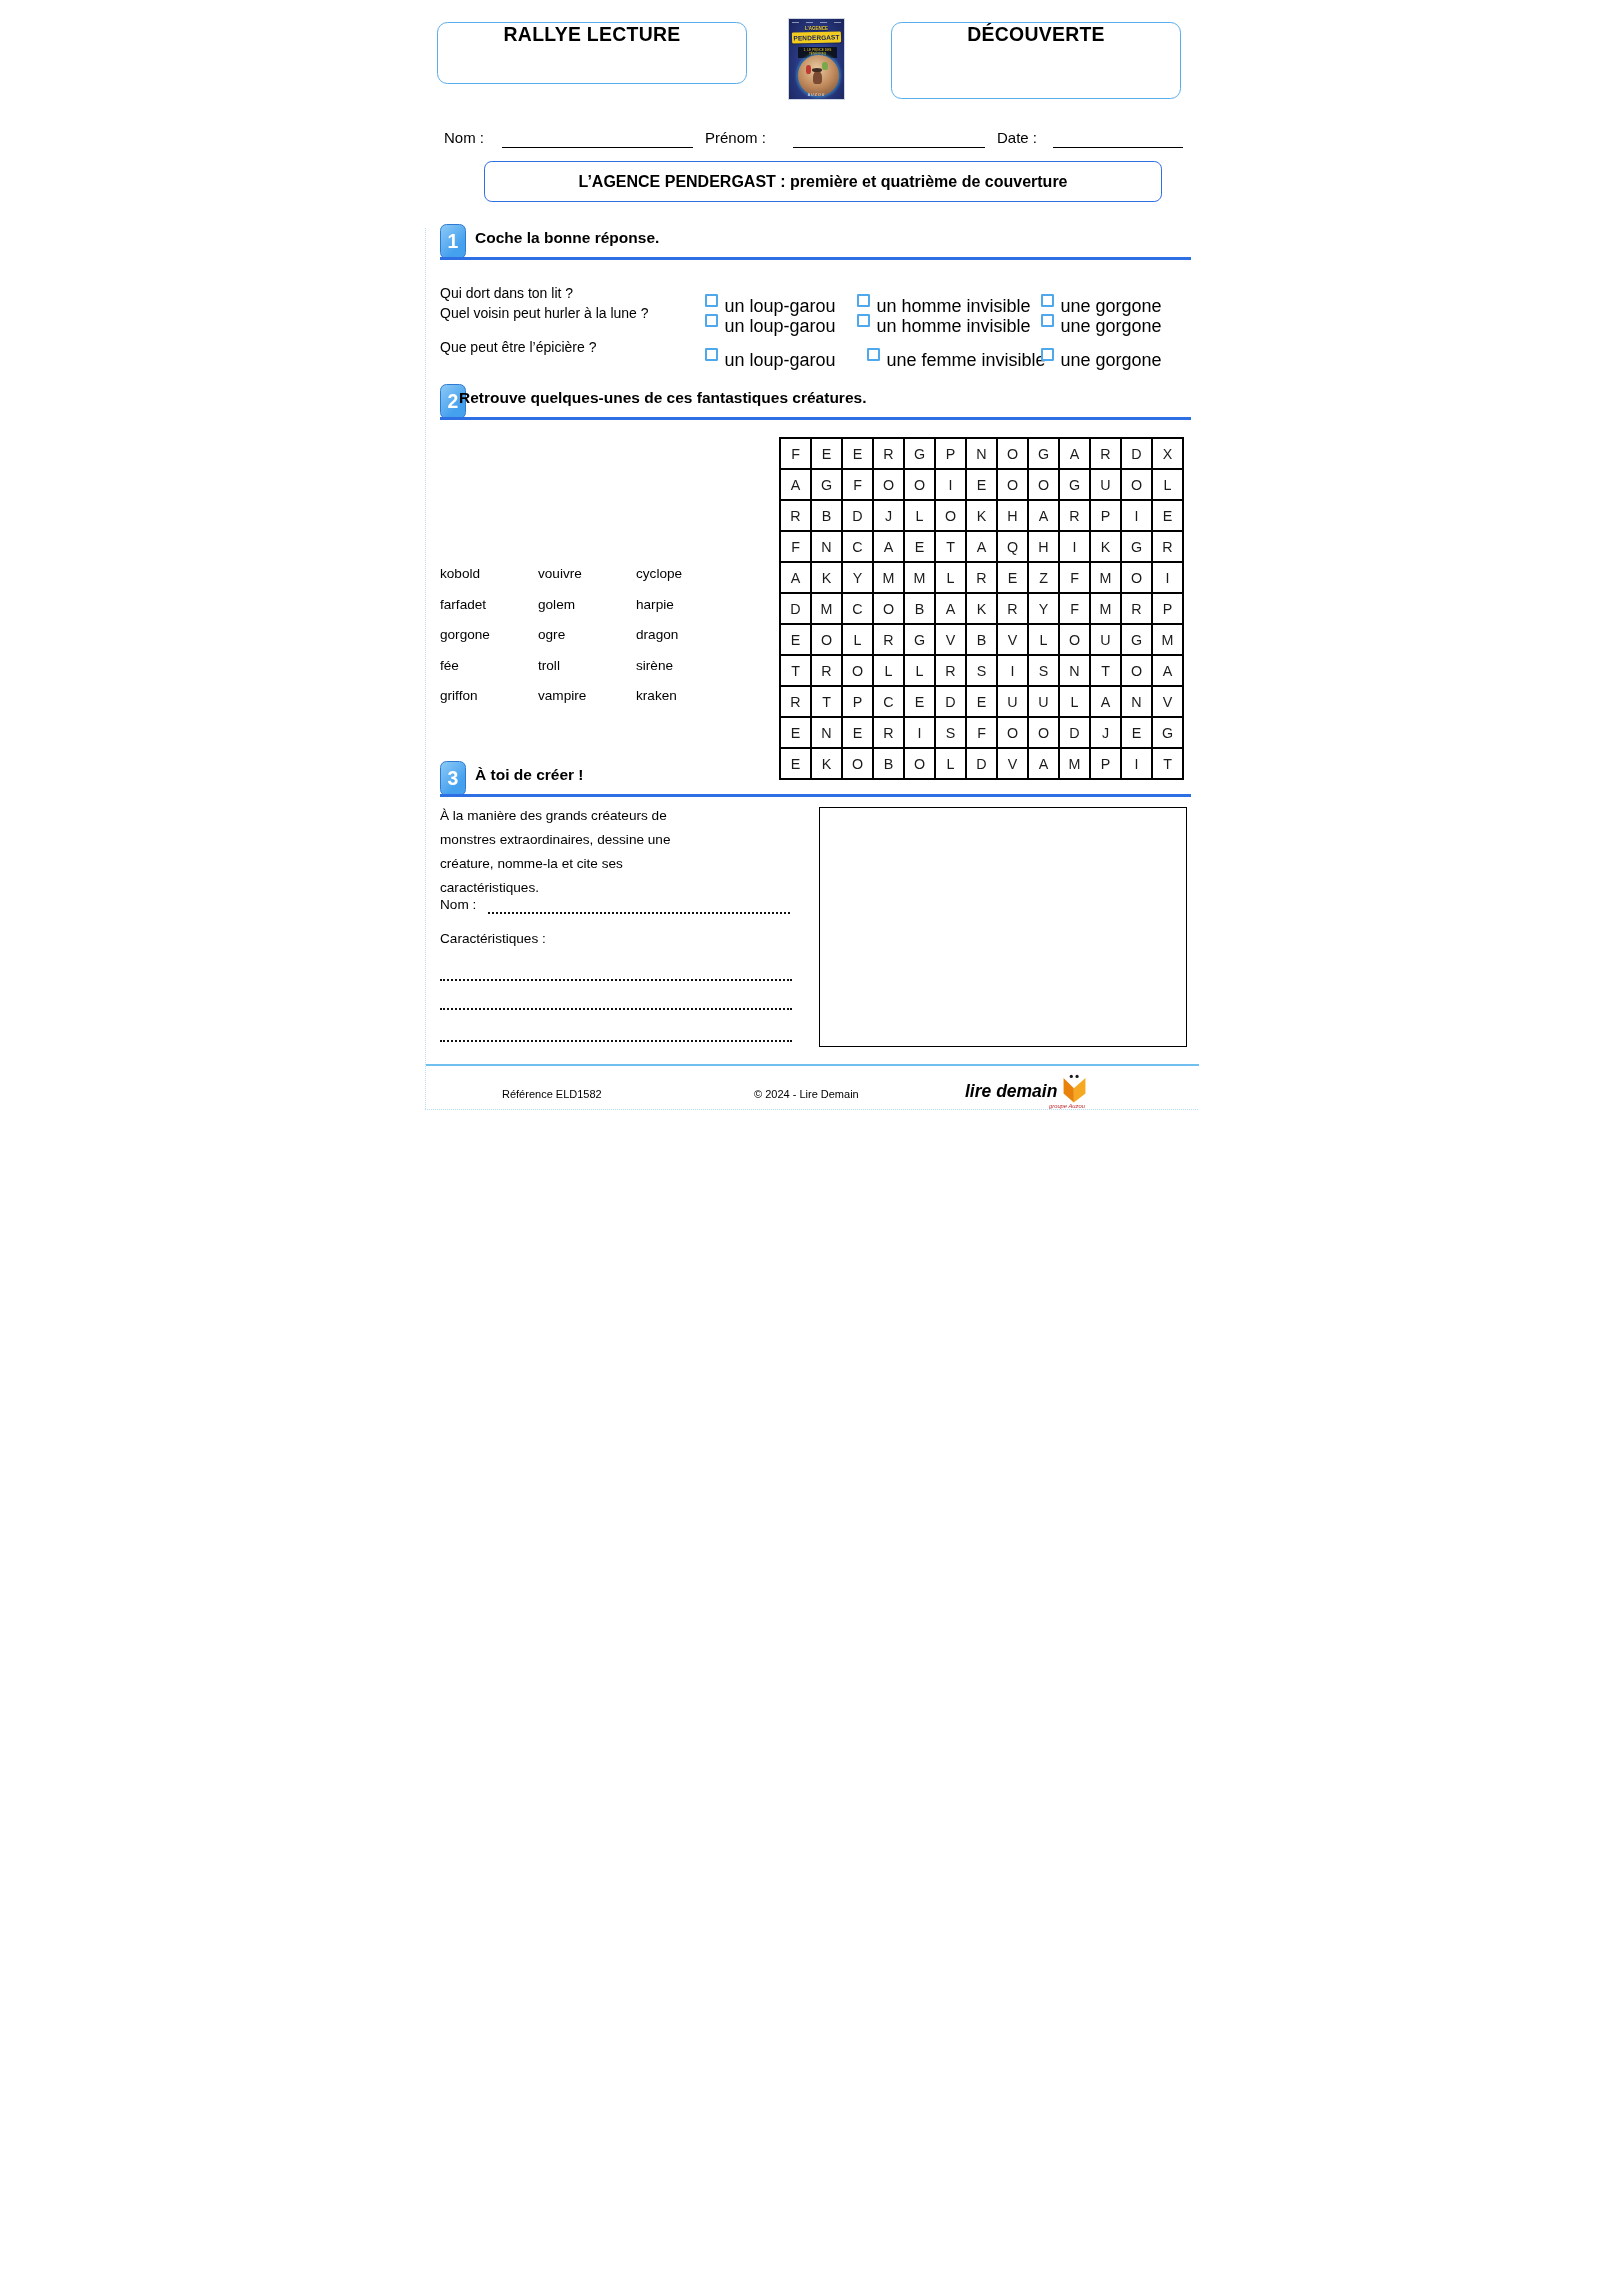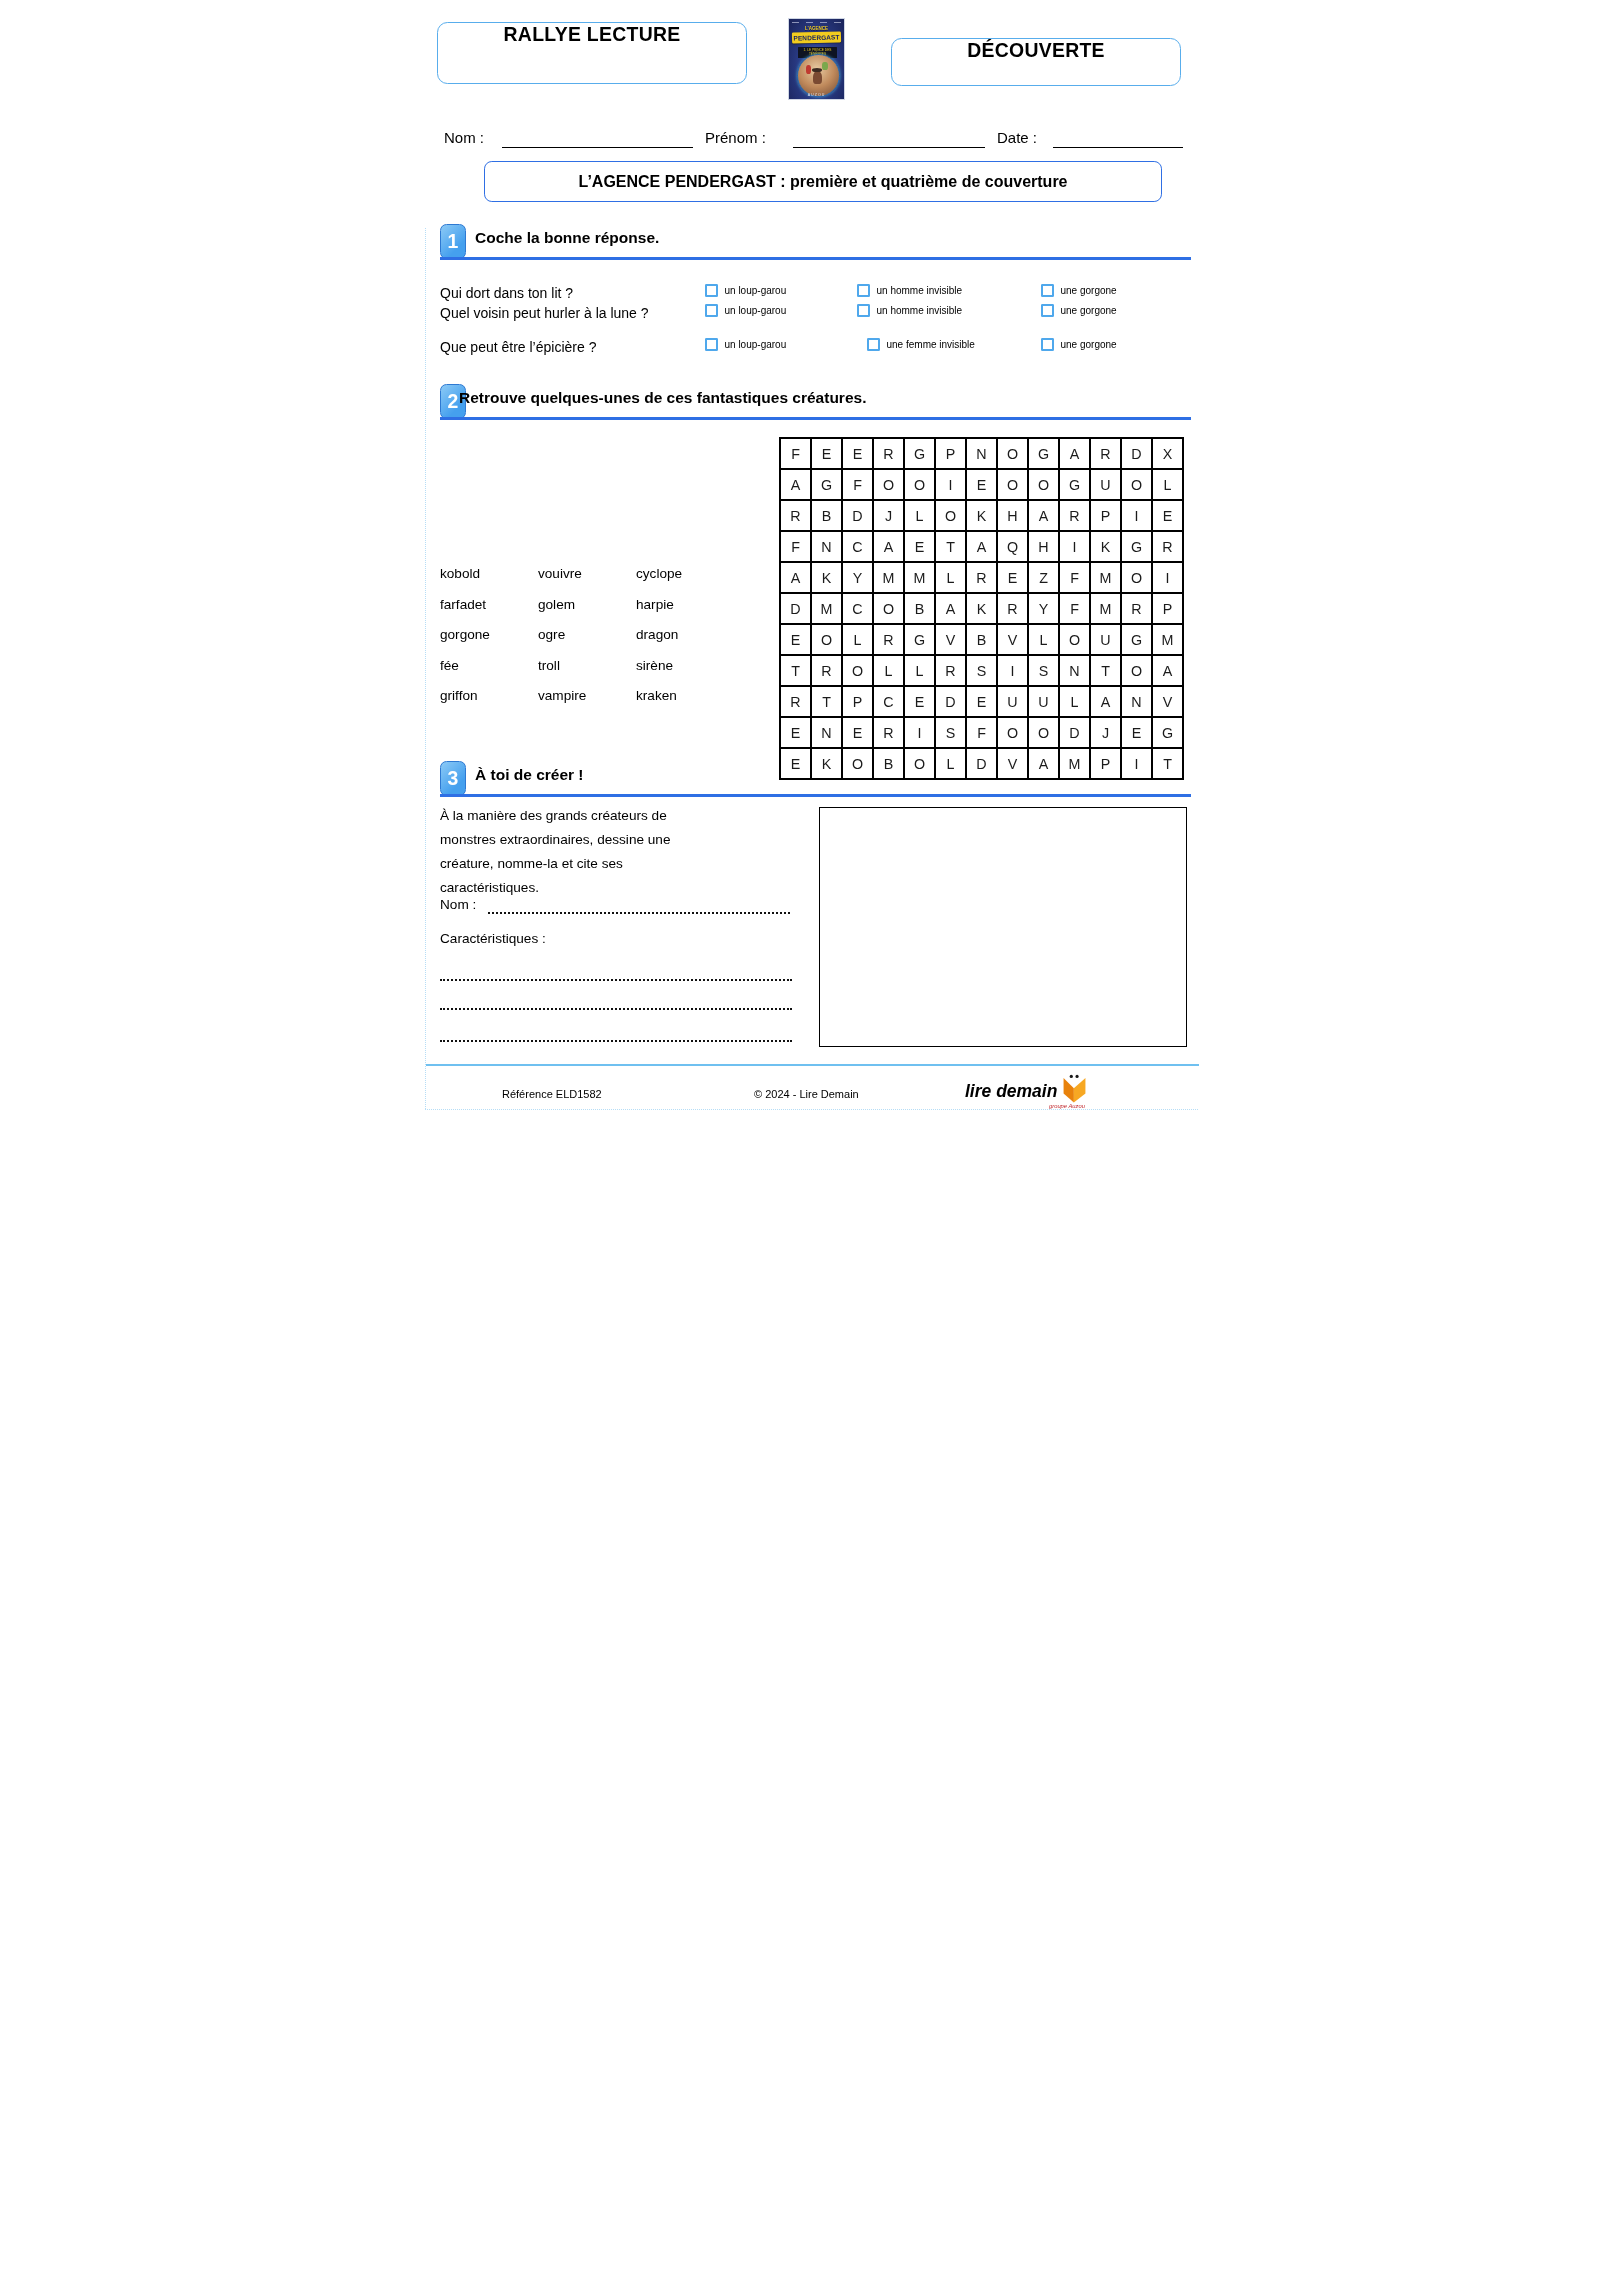--- a/index.html
+++ b/index.html
@@ -4,21 +4,21 @@
 <style>
   html,body{margin:0;padding:0;background:#ffffff;}
   .page{position:relative;width:809px;height:1136px;margin:0 auto;background:#fff;
         font-family:"Liberation Sans",sans-serif;color:#000;overflow:hidden;}
 
   
   .hdr-box{position:absolute;border:1.9px solid #58ADEC;border-radius:10.4px;
            display:flex;justify-content:center;
            font-weight:800;font-size:19.4px;letter-spacing:0.3px;box-sizing:border-box;}
   .hdr-left{left:33px;top:22px;width:310px;height:62px;}
-  .hdr-right{left:487px;top:38px;width:290px;height:48px;}
+  .hdr-right{left:487px;top:22px;width:290px;height:77px;}
 
   
   .cover{position:absolute;left:384px;top:18px;width:57px;height:82px;
          background:radial-gradient(ellipse at 50% 58%, #3a57b8 0%, #27377e 55%, #1a2359 100%);
          border:0.6px solid #cfd6e4;box-sizing:border-box;overflow:hidden;}
   .cover-authors{position:absolute;top:2.6px;left:0;width:100%;display:flex;justify-content:space-around;}
   .cover-authors span{width:7.1px;height:1.3px;background:#c7cde6;opacity:.65;}
   .cover-series{position:absolute;top:6.5px;width:100%;text-align:center;
                 color:#f2cc1f;font-size:4.5px;font-weight:bold;text-shadow:0 0.6px 0.6px #10194a;}
   .cover-ribbon{position:absolute;top:13px;left:3.2px;width:49px;height:11px;background:#f2cc1f;
@@ -55,21 +55,21 @@
          font-size:19.4px;font-weight:bold;display:flex;align-items:center;justify-content:center;}
   .sec-heading{position:absolute;font-weight:bold;font-size:15.5px;}
   .sec-line{position:absolute;left:36px;width:751px;height:2.6px;background:#2F6FE4;}
 
   
   .quiz-row{position:absolute;left:36px;width:751px;height:19.4px;}
   .q-text{position:absolute;left:0;top:1.3px;font-size:14px;}
   .opt{position:absolute;top:0;display:flex;align-items:center;gap:6.5px;}
   .cb{width:13px;height:13px;border:2.3px solid #4FA8EC;border-radius:1.3px;
       box-sizing:border-box;background:#fff;flex:none;}
-  .opt-label{font-size:10px;white-space:nowrap;}
+  .opt-label{font-size:18px;white-space:nowrap;margin-top:12px;}
 
   
   .intro{position:absolute;left:36px;top:433px;width:293px;font-size:13.6px;
          line-height:20px;text-align:justify;}
   .words{position:absolute;left:36px;top:566px;display:grid;
          grid-template-columns:98px 98px 97px;row-gap:15.5px;font-size:13.6px;}
   .ws{position:absolute;left:375px;top:437px;display:grid;
       grid-template-columns:repeat(13,31px);grid-auto-rows:31px;
       border:1.6px solid #000;background:#fff;}
   .ws-cell{border:0.6px solid #000;display:flex;align-items:center;justify-content:center;

